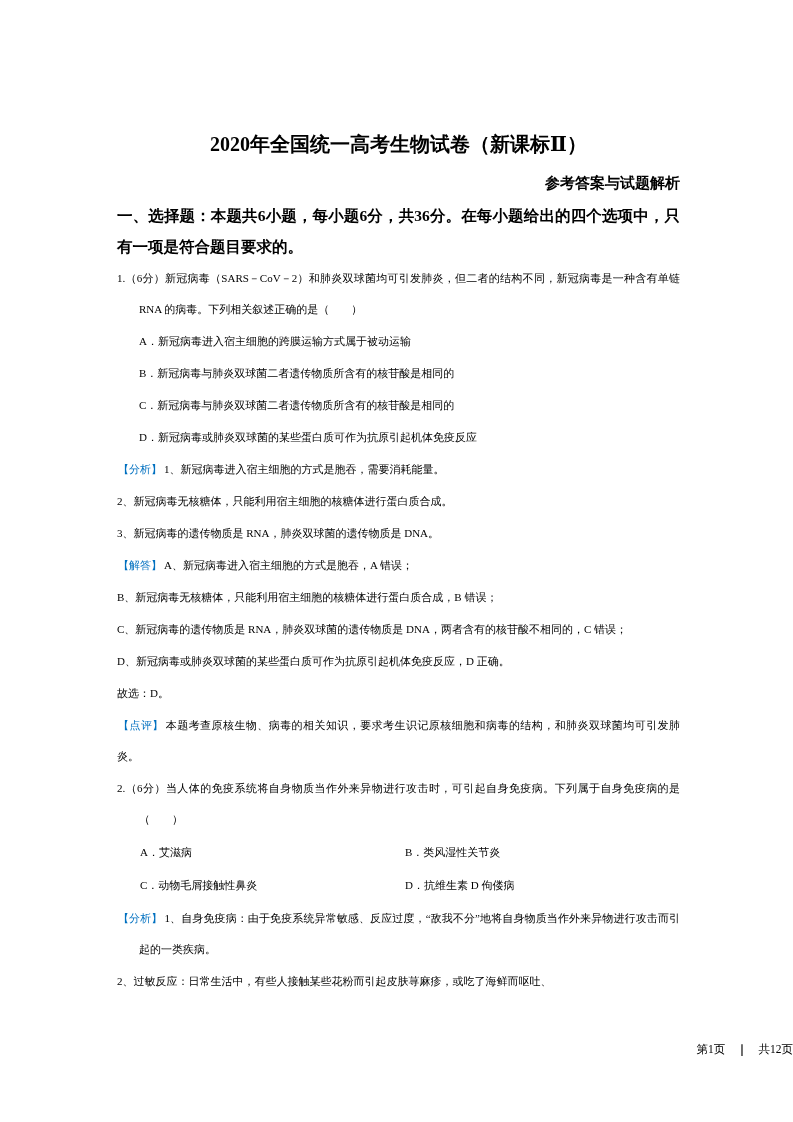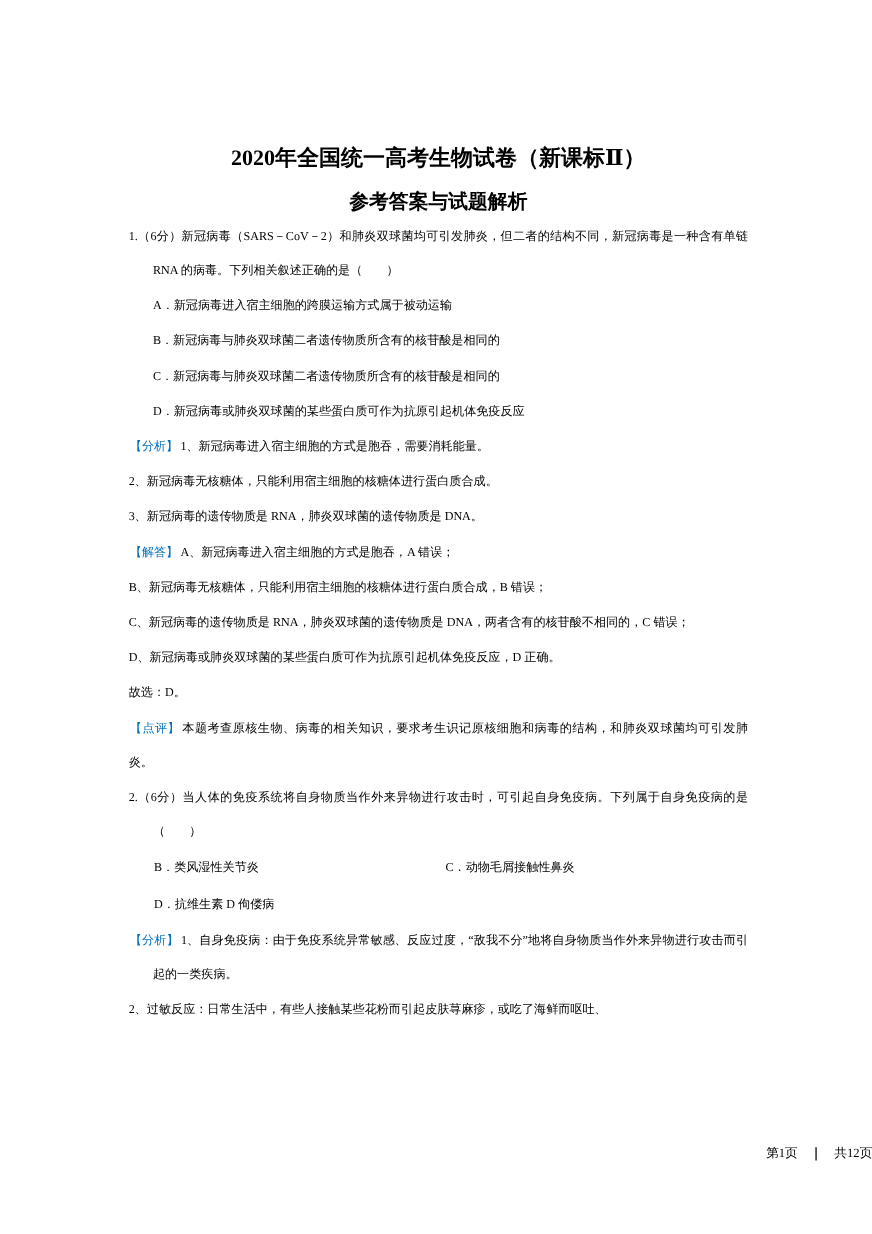--- a/index.html
+++ b/index.html
@@ -16,22 +16,22 @@
     padding: 126px 113px 0 113px;
   }
   .title {
     text-align: center;
     font-size: 20px;
     font-weight: bold;
     line-height: 28px;
     margin-bottom: 10px;
   }
   .subtitle {
-    text-align: center;
-    font-size: 18px;
+    text-align: right;
+    font-size: 15px;
     font-weight: bold;
     line-height: 31px;
   }
   .section-heading {
     font-weight: bold;
     font-size: 15.5px;
     line-height: 31px;
     text-align: justify;
   }
   .para, .q-stem, .option {
@@ -66,20 +66,21 @@
   }
 </style>
 </head>
 <body>
 
 <div class="page">
 
   <h1 class="title">2020年全国统一高考生物试卷（新课标Ⅱ）</h1>
   <div class="subtitle">参考答案与试题解析</div>
 
+  <div class="section-heading">一、选择题：本题共6小题，每小题6分，共36分。在每小题给出的四个选项中，只有一项是符合题目要求的。</div>
 
   <div class="q-stem hang">1.（6分）新冠病毒（SARS－CoV－2）和肺炎双球菌均可引发肺炎，但二者的结构不同，新冠病毒是一种含有单链 RNA 的病毒。下列相关叙述正确的是（　　）</div>
   <div class="option">A．新冠病毒进入宿主细胞的跨膜运输方式属于被动运输</div>
   <div class="option">B．新冠病毒与肺炎双球菌二者遗传物质所含有的核苷酸是相同的</div>
   <div class="option">C．新冠病毒与肺炎双球菌二者遗传物质所含有的核苷酸是相同的</div>
   <div class="option">D．新冠病毒或肺炎双球菌的某些蛋白质可作为抗原引起机体免疫反应</div>
 
   <div class="para">
     <span class="label">【分析】</span><span>1、新冠病毒进入宿主细胞的方式是胞吞，需要消耗能量。</span>
   </div>
@@ -93,20 +94,21 @@
   <div class="para">C、新冠病毒的遗传物质是 RNA，肺炎双球菌的遗传物质是 DNA，两者含有的核苷酸不相同的，C 错误；</div>
   <div class="para">D、新冠病毒或肺炎双球菌的某些蛋白质可作为抗原引起机体免疫反应，D 正确。</div>
   <div class="para">故选：D。</div>
 
   <div class="para">
     <span class="label">【点评】</span><span>本题考查原核生物、病毒的相关知识，要求考生识记原核细胞和病毒的结构，和肺炎双球菌均可引发肺炎。</span>
   </div>
 
   <div class="q-stem hang">2.（6分）当人体的免疫系统将自身物质当作外来异物进行攻击时，可引起自身免疫病。下列属于自身免疫病的是（　　）</div>
   <div class="options-grid">
+    <div class="option">A．艾滋病</div>
     <div class="option">B．类风湿性关节炎</div>
     <div class="option">C．动物毛屑接触性鼻炎</div>
     <div class="option">D．抗维生素 D 佝偻病</div>
   </div>
 
   <div class="para hang">
     <span class="label">【分析】</span><span>1、自身免疫病：由于免疫系统异常敏感、反应过度，“敌我不分”地将自身物质当作外来异物进行攻击而引起的一类疾病。</span>
   </div>
   <div class="para">2、过敏反应：日常生活中，有些人接触某些花粉而引起皮肤荨麻疹，或吃了海鲜而呕吐、</div>
 

